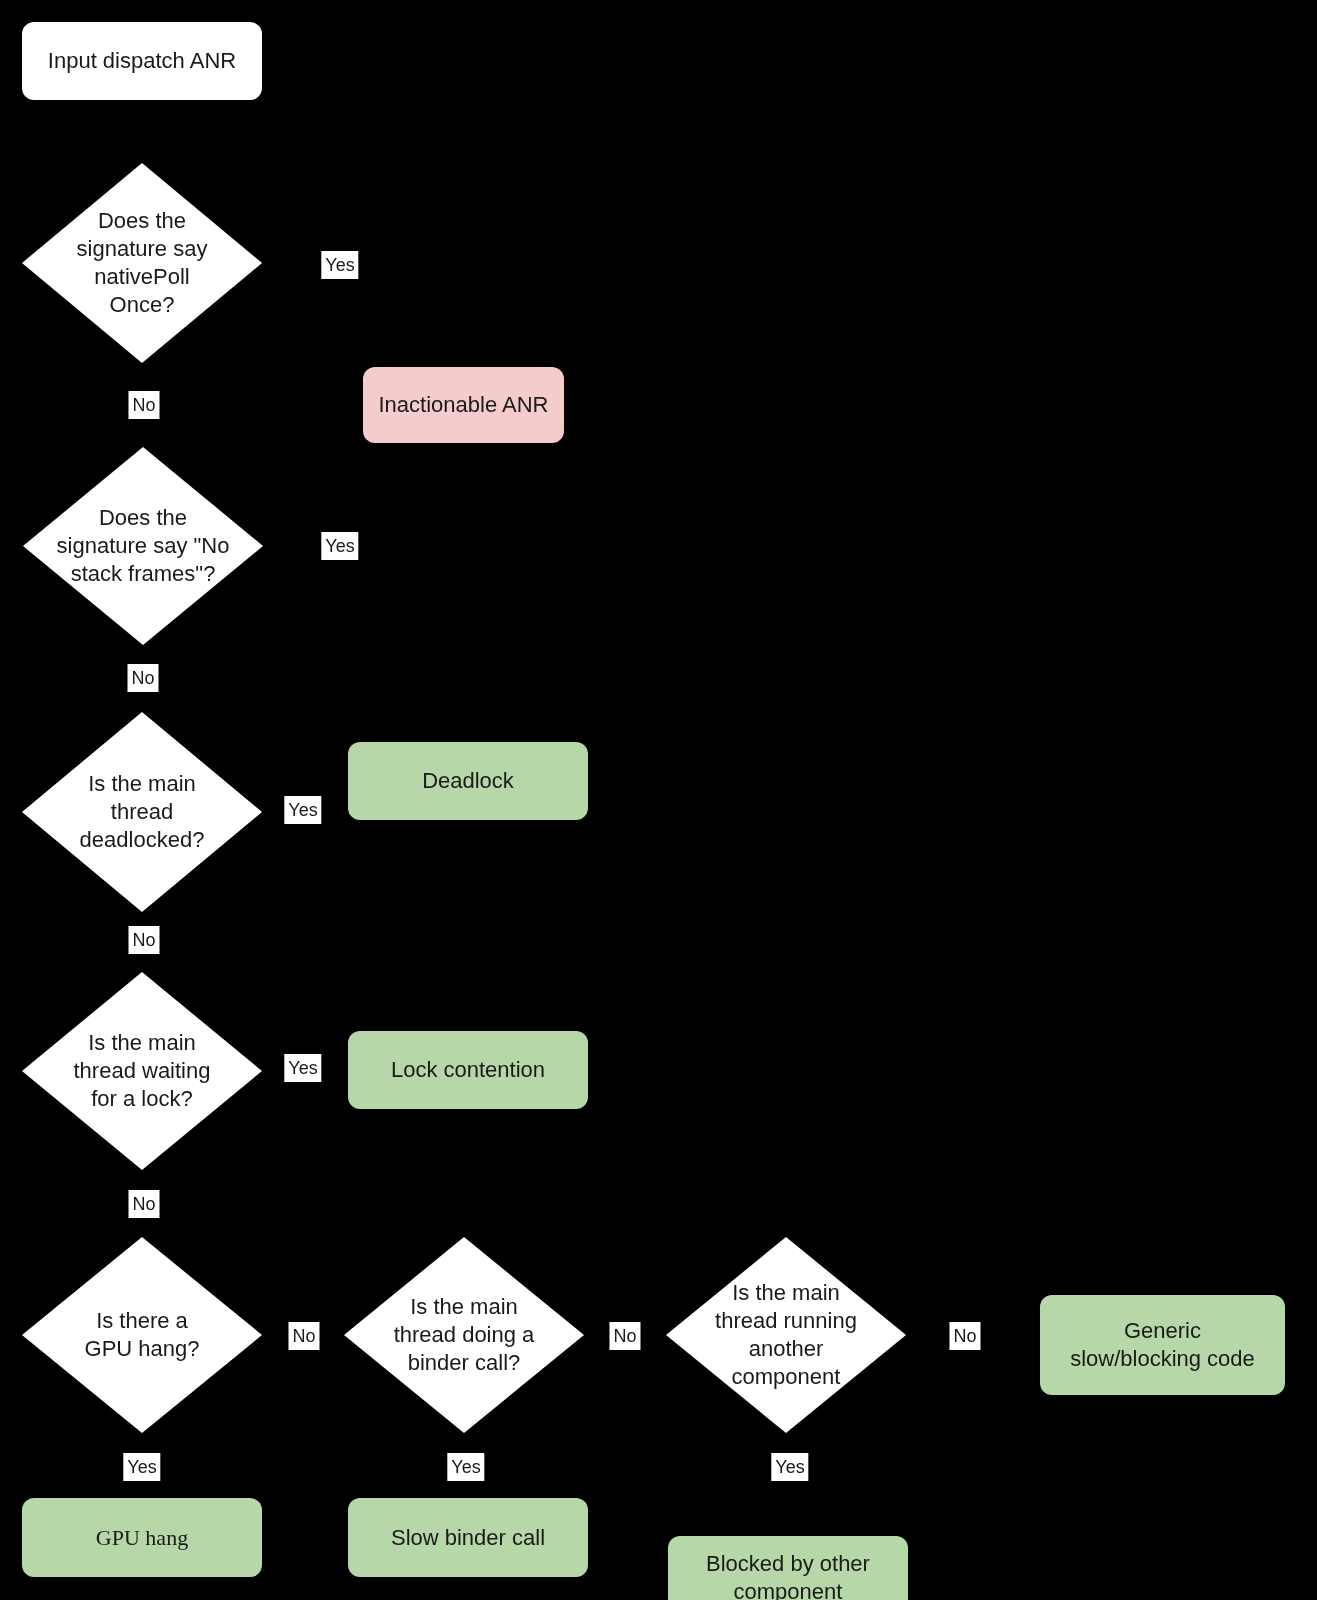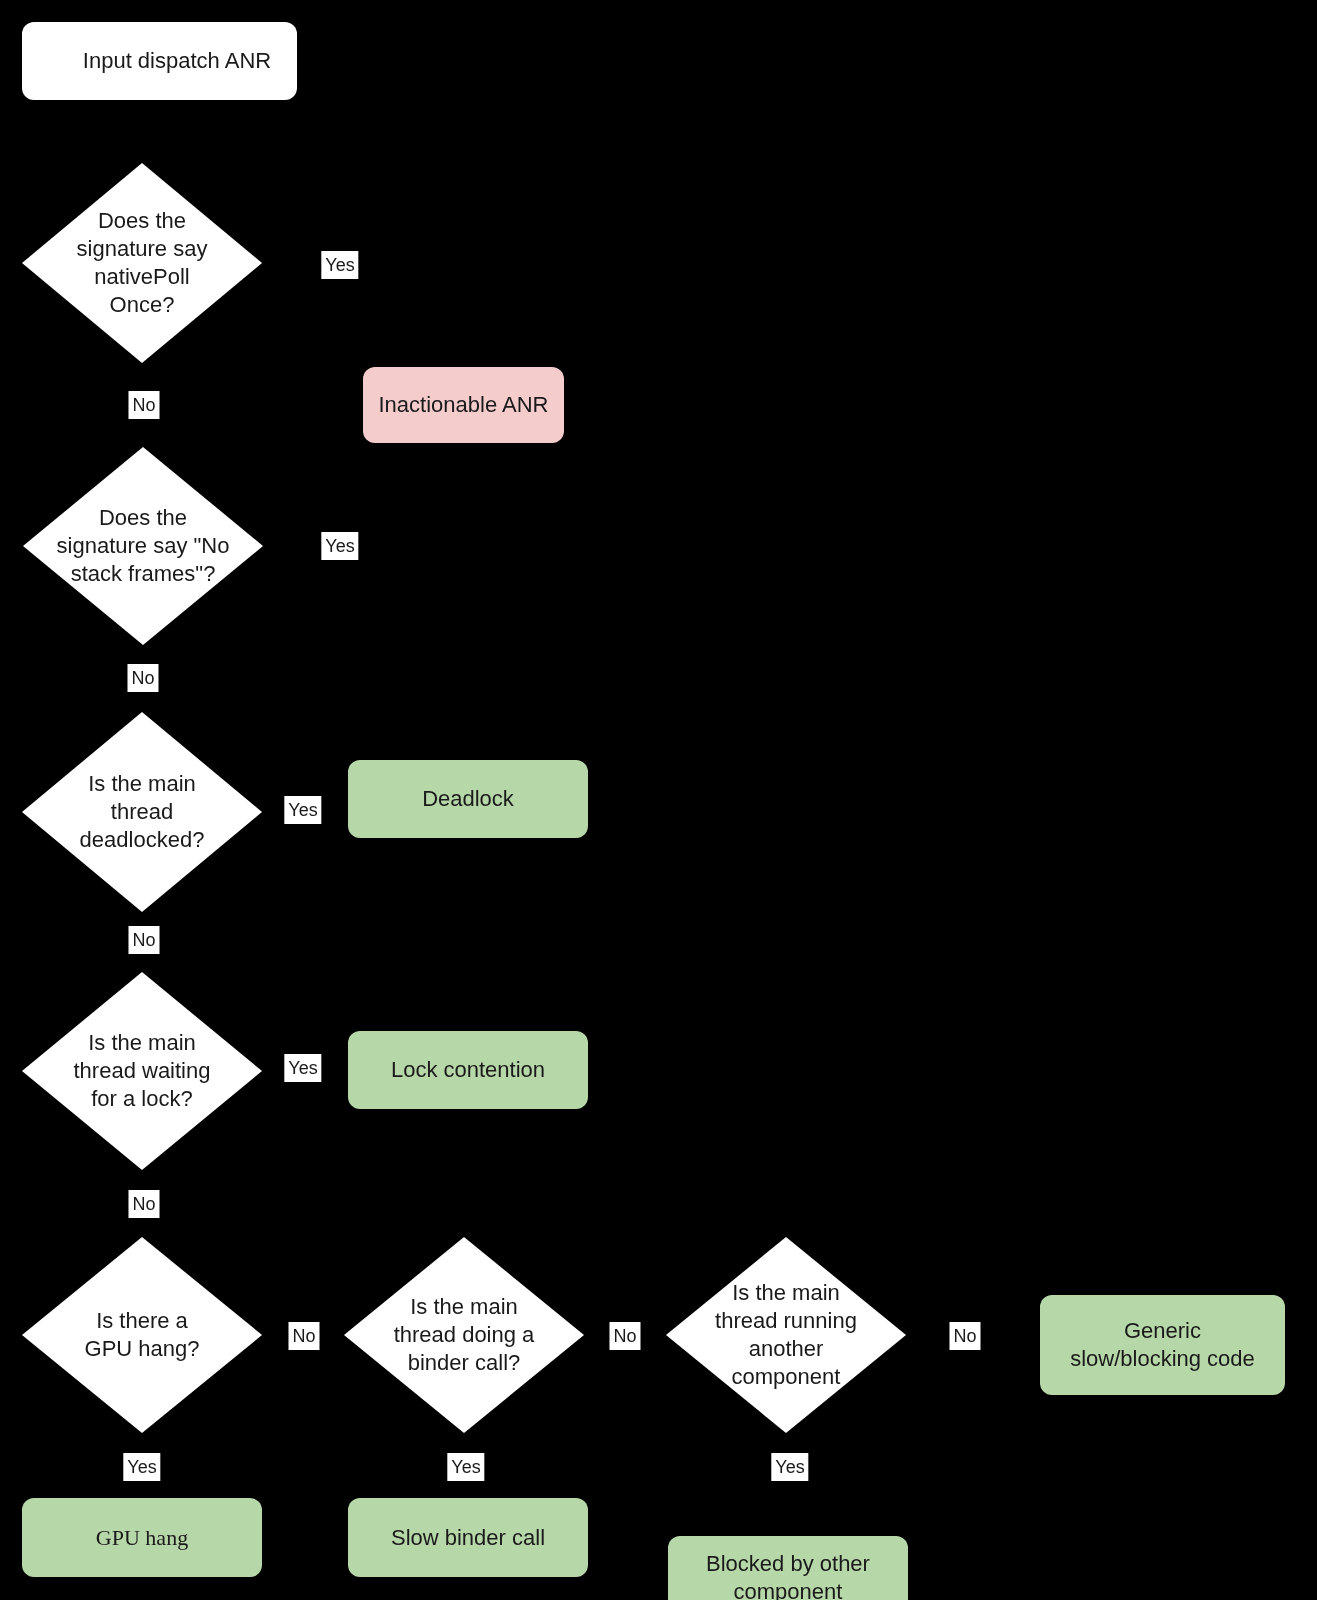--- a/index.html
+++ b/index.html
@@ -34,42 +34,42 @@
     background:var(--node_fill);color:var(--text);
     font-size:18px;line-height:26px;padding:1px 4px;
     white-space:nowrap;
   }
 </style>
 </head>
 <body>
 
 <div class="canvas">
 
-  <div class="node box terminal" style="left:22px;top:22px;width:240px;height:78px;padding-left:35px;">Input dispatch ANR</div>
+  <div class="node box terminal" style="left:22px;top:22px;width:240px;height:78px;">Input dispatch ANR</div>
 
   <div class="node diamond" style="left:22px;top:163px;width:240px;height:200px;">Does the
 signature say
 nativePoll
 Once?</div>
   <div class="edge-label" style="left:340px;top:265px;">Yes</div>
   <div class="edge-label" style="left:144px;top:405px;">No</div>
 
   <div class="node box bad" style="left:363px;top:367px;width:201px;height:76px;">Inactionable ANR</div>
 
   <div class="node diamond" style="left:23px;top:447px;width:240px;height:198px;">Does the
 signature say "No
 stack frames"?</div>
   <div class="edge-label" style="left:340px;top:546px;">Yes</div>
   <div class="edge-label" style="left:143px;top:678px;">No</div>
 
   <div class="node diamond" style="left:22px;top:712px;width:240px;height:200px;">Is the main
 thread
 deadlocked?</div>
   <div class="edge-label" style="left:303px;top:810px;">Yes</div>
-  <div class="node box good" style="left:348px;top:760px;width:240px;height:78px;">Deadlock</div>
+  <div class="node box good" style="left:348px;top:742px;width:240px;height:78px;">Deadlock</div>
   <div class="edge-label" style="left:144px;top:940px;">No</div>
 
   <div class="node diamond" style="left:22px;top:972px;width:240px;height:198px;">Is the main
 thread waiting
 for a lock?</div>
   <div class="edge-label" style="left:303px;top:1068px;">Yes</div>
   <div class="node box good" style="left:348px;top:1031px;width:240px;height:78px;">Lock contention</div>
   <div class="edge-label" style="left:144px;top:1204px;">No</div>
 
   <div class="node diamond" style="left:22px;top:1237px;width:240px;height:196px;">Is there a

